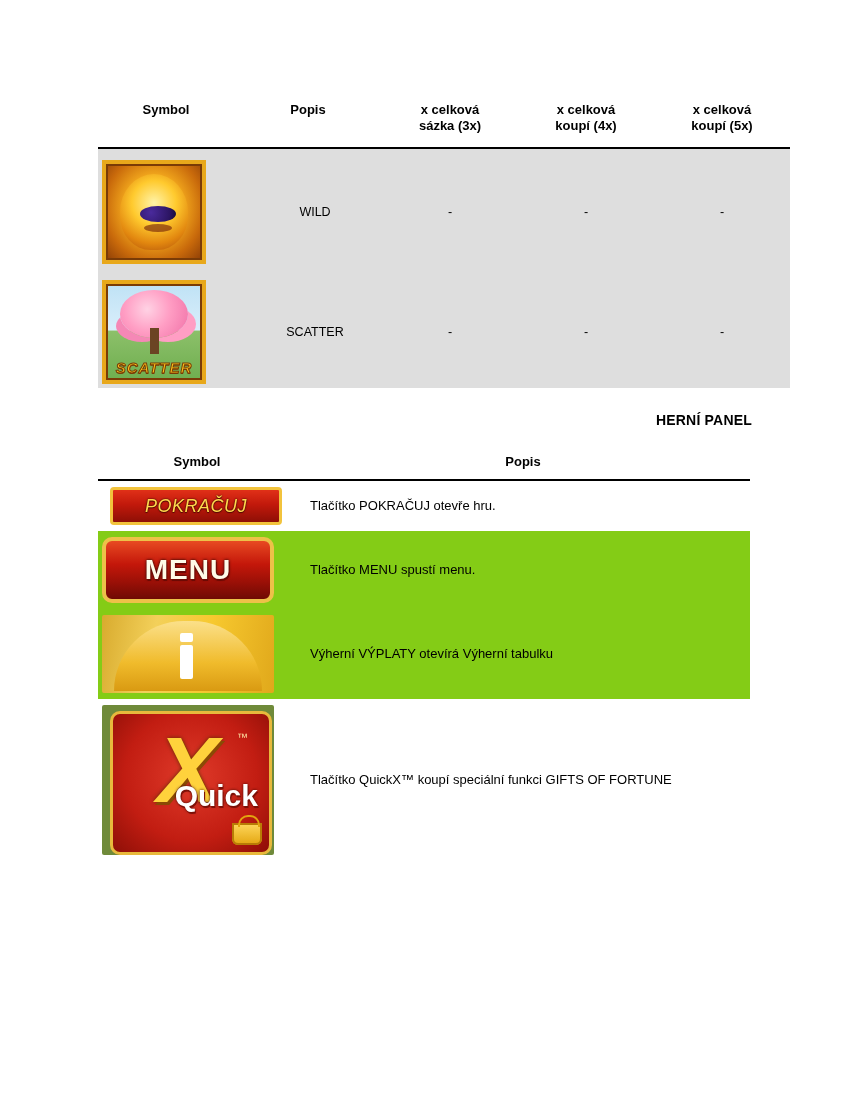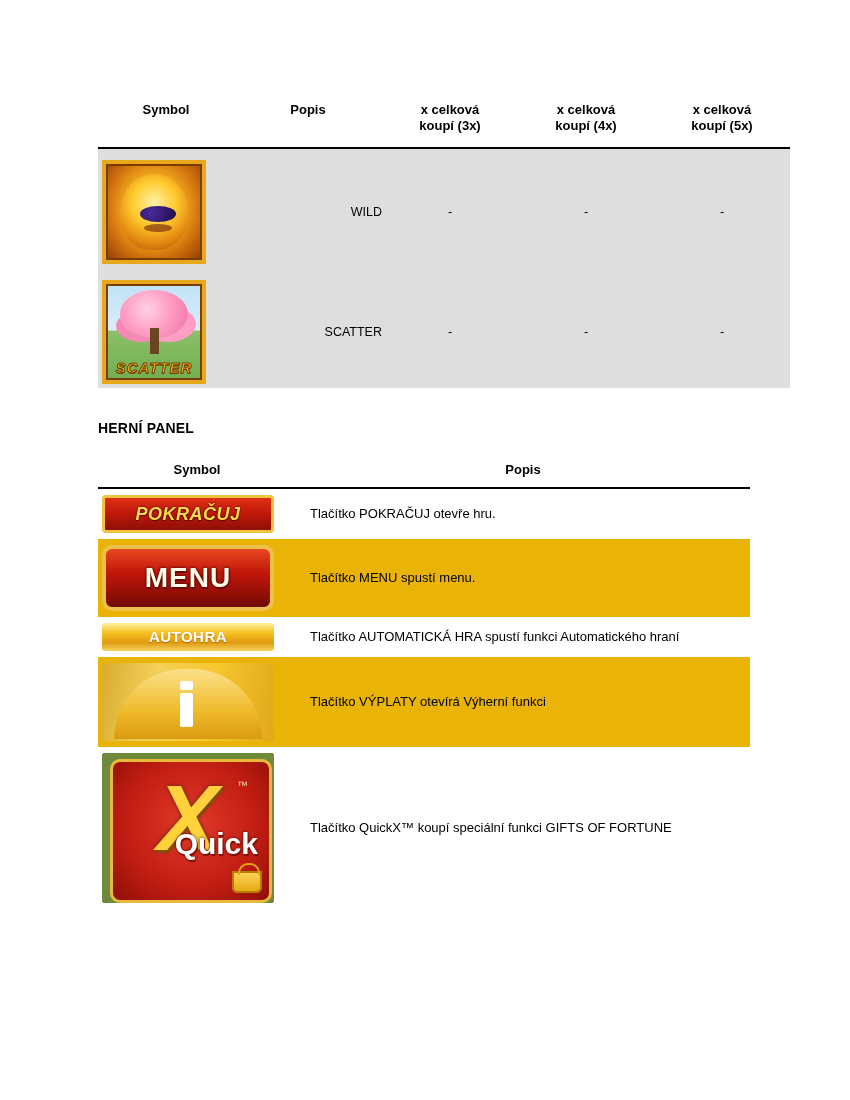--- a/index.html
+++ b/index.html
@@ -48,21 +48,21 @@
     text-align: center;
     vertical-align: middle;
     padding: 0;
   }
   .paytable tbody tr { background: #dedede; }
   .paytable td.cell-symbol {
     text-align: left;
     padding-left: 4px;
   }
   .paytable td.cell-desc {
-    text-align: right;
+    text-align: center;
     padding-left: 14px;
     font-size: 12.5px;
   }
 
   
   .sym {
     width: 104px;
     height: 104px;
     position: relative;
     display: block;
@@ -119,24 +119,25 @@
     font-weight: bold;
     letter-spacing: 1px;
     font-style: italic;
     color: #f6c21b;
     -webkit-text-stroke: 1px #7a3b06;
     text-shadow: 0 1px 0 #7a3b06;
   }
 
   
   .section-title {
-    margin-top: 32px;
+    margin-top: 24px;
     font-size: 14px;
     font-weight: bold;
     letter-spacing: .2px;
+    text-align: right;
   }
 
   
   .paneltable {
     margin-top: 22px;
     width: 652px;
     border-collapse: collapse;
     table-layout: fixed;
   }
   .paneltable th {
@@ -148,44 +149,45 @@
   }
   .paneltable th.col-symbol { width: 190px; }
   .paneltable td {
     padding: 0;
     vertical-align: middle;
   }
   .paneltable td.cell-desc {
     font-size: 13px;
     padding-left: 14px;
   }
-  .paneltable tr.shaded { background: #eab308; margin-left: 35px; }
+  .paneltable tr.shaded { background: #84cc16; margin-left: 35px; }
   .btnwrap {
     padding: 6px 0 6px 4px;
   }
 
   
   .btn {
     position: relative;
     box-sizing: border-box;
     display: block;
   }
   .btn-pokracuj {
     width: 172px; height: 38px;
     background: linear-gradient(#e03018 0%, #c2190b 45%, #8e0f06 100%);
     border: 3px solid #f2c33c;
     border-radius: 4px;
     line-height: 32px;
     text-align: center;
     font-size: 18px;
-    font-weight: bold;
+    font-weight: normal;
     font-style: italic;
     color: #ffd84d;
     letter-spacing: .5px;
     text-shadow: 0 1px 0 #5c0a03, 0 0 2px #000;
+    margin-left: 8px;
   }
   .btn-menu {
     width: 172px; height: 66px;
     background: linear-gradient(#e84a22 0%, #c4170a 40%, #9c1007 70%, #6f0a04 100%);
     border: 4px solid #edc149;
     border-radius: 10px;
     line-height: 58px;
     text-align: center;
     font-size: 28px;
     font-weight: bold;
@@ -296,21 +298,21 @@
 
 <div class="page">
 
   <table class="paytable">
     <thead>
       <tr>
         <th class="col-symbol">Symbol</th>
         <th class="col-popis">Popis</th>
         <th class="col-x">
           <span>x celková</span><br>
-          <span>koupí (3x)</span>
+          <span>sázka (3x)</span>
         </th>
         <th class="col-x">
           <span>x celková</span><br>
           <span>koupí (4x)</span>
         </th>
         <th class="col-x">
           <span>x celková</span><br>
           <span>koupí (5x)</span>
         </th>
       </tr>
@@ -363,40 +365,32 @@
 
       <tr class="shaded">
         <td>
           <div class="btnwrap">
             <span class="btn btn-menu">MENU</span>
           </div>
         </td>
         <td class="cell-desc">Tlačítko MENU spustí menu.</td>
       </tr>
 
-      <tr>
-        <td>
-          <div class="btnwrap">
-            <span class="btn btn-autohra">AUTOHRA</span>
-          </div>
-        </td>
-        <td class="cell-desc">Tlačítko AUTOMATICKÁ HRA spustí funkci Automatického hraní</td>
-      </tr>
 
       <tr class="shaded">
         <td>
           <div class="btnwrap">
             <span class="btn btn-vyplaty">
               <span class="arc"></span>
               <span class="idot"></span>
               <span class="ibar"></span>
             </span>
           </div>
         </td>
-        <td class="cell-desc">Tlačítko VÝPLATY otevírá Výherní funkci</td>
+        <td class="cell-desc">Výherní VÝPLATY otevírá Výherní tabulku</td>
       </tr>
 
       <tr>
         <td>
           <div class="btnwrap">
             <span class="btn btn-quickx">
               <span class="plate"></span>
               <span class="xmark">X</span>
               <span class="tm">™</span>
               <span class="qword">Quick</span>

